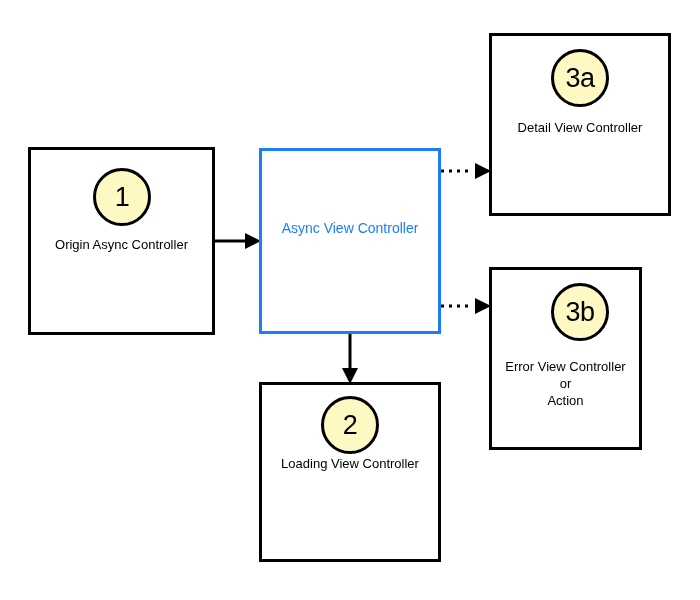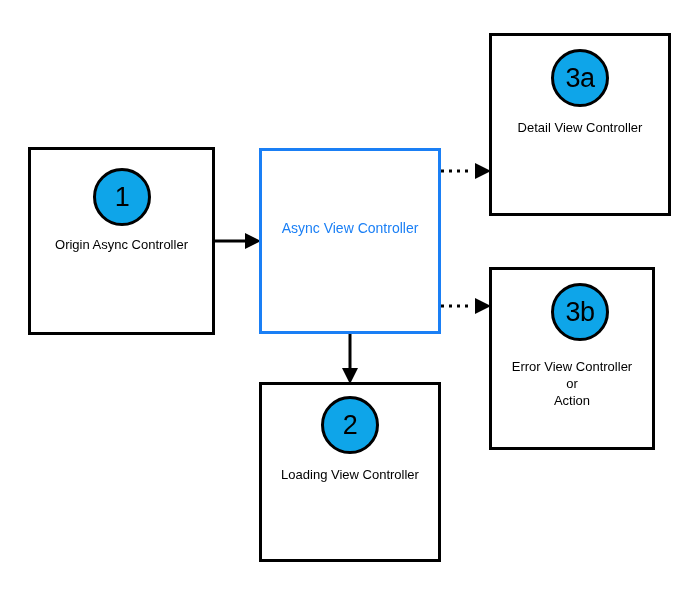--- a/index.html
+++ b/index.html
@@ -32,21 +32,21 @@
   }
 
   
   .badge {
     position: absolute;
     box-sizing: border-box;
     width: 58px;
     height: 58px;
     border: 3px solid #000000;
     border-radius: 50%;
-    background: #0ea5e9;
+    background: #fef9c3;
     display: flex;
     align-items: center;
     justify-content: center;
     font-size: 27px;
     line-height: 1;
     color: #000000;
     letter-spacing: -0.5px;
   }
 
   
@@ -113,28 +113,28 @@
     <div class="badge" style="left:62px; top:18px;">1</div>
     <div class="caption" style="top:86px;">Origin Async Controller</div>
   </div>
 
   <div class="node accent" style="left:259px; top:148px; width:182px; height:186px;">
     <div class="caption accent" style="top:69px;">Async View Controller</div>
   </div>
 
   <div class="node" style="left:259px; top:382px; width:182px; height:180px;">
     <div class="badge" style="left:59px; top:11px;">2</div>
-    <div class="caption" style="top:81px;">Loading View Controller</div>
+    <div class="caption" style="top:70px;">Loading View Controller</div>
   </div>
 
   <div class="node" style="left:489px; top:33px; width:182px; height:183px;">
     <div class="badge" style="left:59px; top:13px;">3a</div>
     <div class="caption" style="top:83px;text-align:center;">Detail View Controller</div>
   </div>
 
-  <div class="node" style="left:489px; top:267px; width:166px; height:183px;">
+  <div class="node" style="left:489px; top:267px; width:153px; height:183px;">
     <div class="badge" style="left:59px; top:13px;">3b</div>
     <div class="caption" style="top:88px;">Error View Controller
 or
 Action</div>
   </div>
 
 </div>
 
 </body></html>

